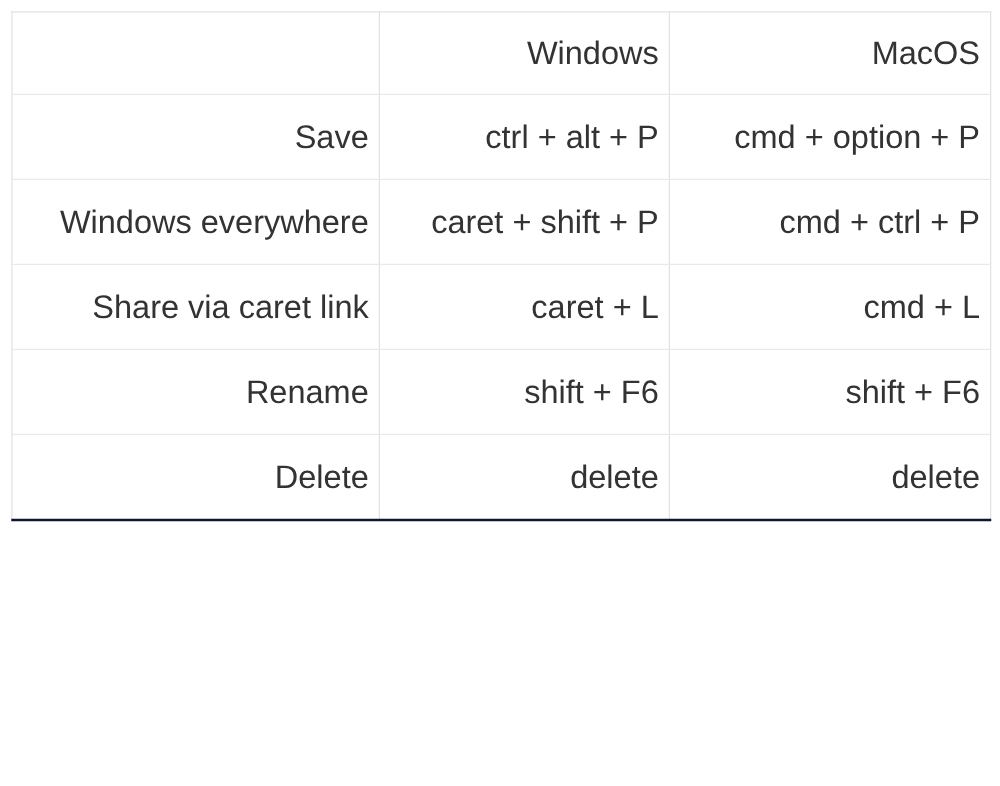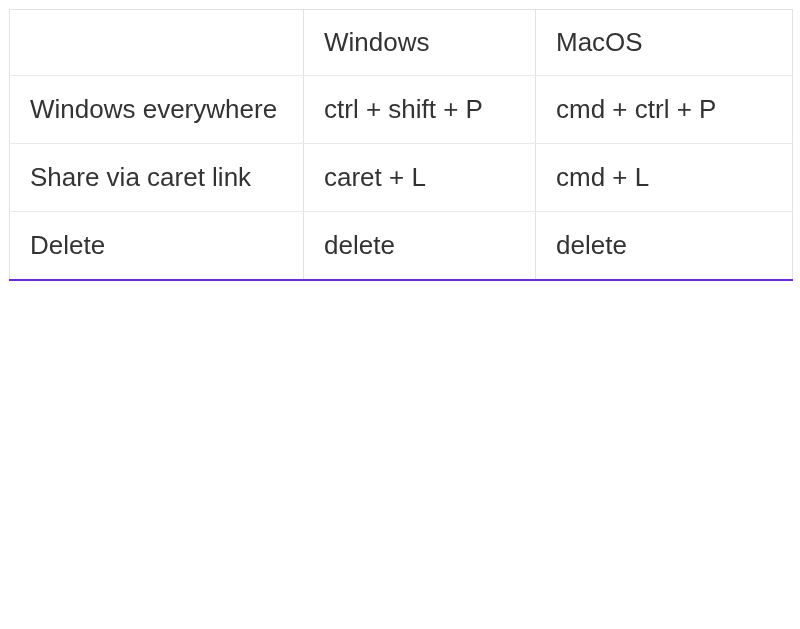--- a/index.html
+++ b/index.html
@@ -24,32 +24,32 @@
   }
   col.c-action  { width: 294px; }
   col.c-windows { width: 232px; }
   col.c-macos   { width: 257px; }
   table.shortcuts th,
   table.shortcuts td {
     border: 1px solid #e2e2e2;
     border-top-color: #e9e9e9;
     border-bottom-color: #e9e9e9;
     padding: 0 8px 0 20px;
-    text-align: left;
+    text-align: right;
     vertical-align: middle;
     font-size: 26px;
     font-weight: 400;
     color: #333333;
     white-space: nowrap;
     overflow: hidden;
   }
   table.shortcuts thead th { border-top-color: #e2e2e2; }
   table.shortcuts thead tr { height: 66px; }
   table.shortcuts tbody tr { height: 68px; }
-  table.shortcuts tbody tr:last-child td { border-bottom: 2px solid #6d28d9; }
+  table.shortcuts tbody tr:last-child td { border-bottom: 2px solid #0f172a; }
   table.shortcuts th:first-child,
   table.shortcuts td:first-child { border-left-color: #e2e2e2; }
   table.shortcuts th:last-child,
   table.shortcuts td:last-child { border-right-color: #e2e2e2; }
 </style>
 </head>
 <body>
 
 <div class="page">
   <table class="shortcuts">
@@ -60,28 +60,38 @@
     </colgroup>
     <thead>
       <tr>
         <th></th>
         <th>Windows</th>
         <th>MacOS</th>
       </tr>
     </thead>
     <tbody>
       <tr>
+        <td>Save</td>
+        <td>ctrl + alt + P</td>
+        <td>cmd + option + P</td>
+      </tr>
+      <tr>
         <td>Windows everywhere</td>
-        <td>ctrl + shift + P</td>
+        <td>caret + shift + P</td>
         <td>cmd + ctrl + P</td>
       </tr>
       <tr>
         <td>Share via caret link</td>
         <td>caret + L</td>
         <td>cmd + L</td>
+      </tr>
+      <tr>
+        <td>Rename</td>
+        <td>shift + F6</td>
+        <td>shift + F6</td>
       </tr>
       <tr>
         <td>Delete</td>
         <td>delete</td>
         <td>delete</td>
       </tr>
     </tbody>
   </table>
 </div>
 

